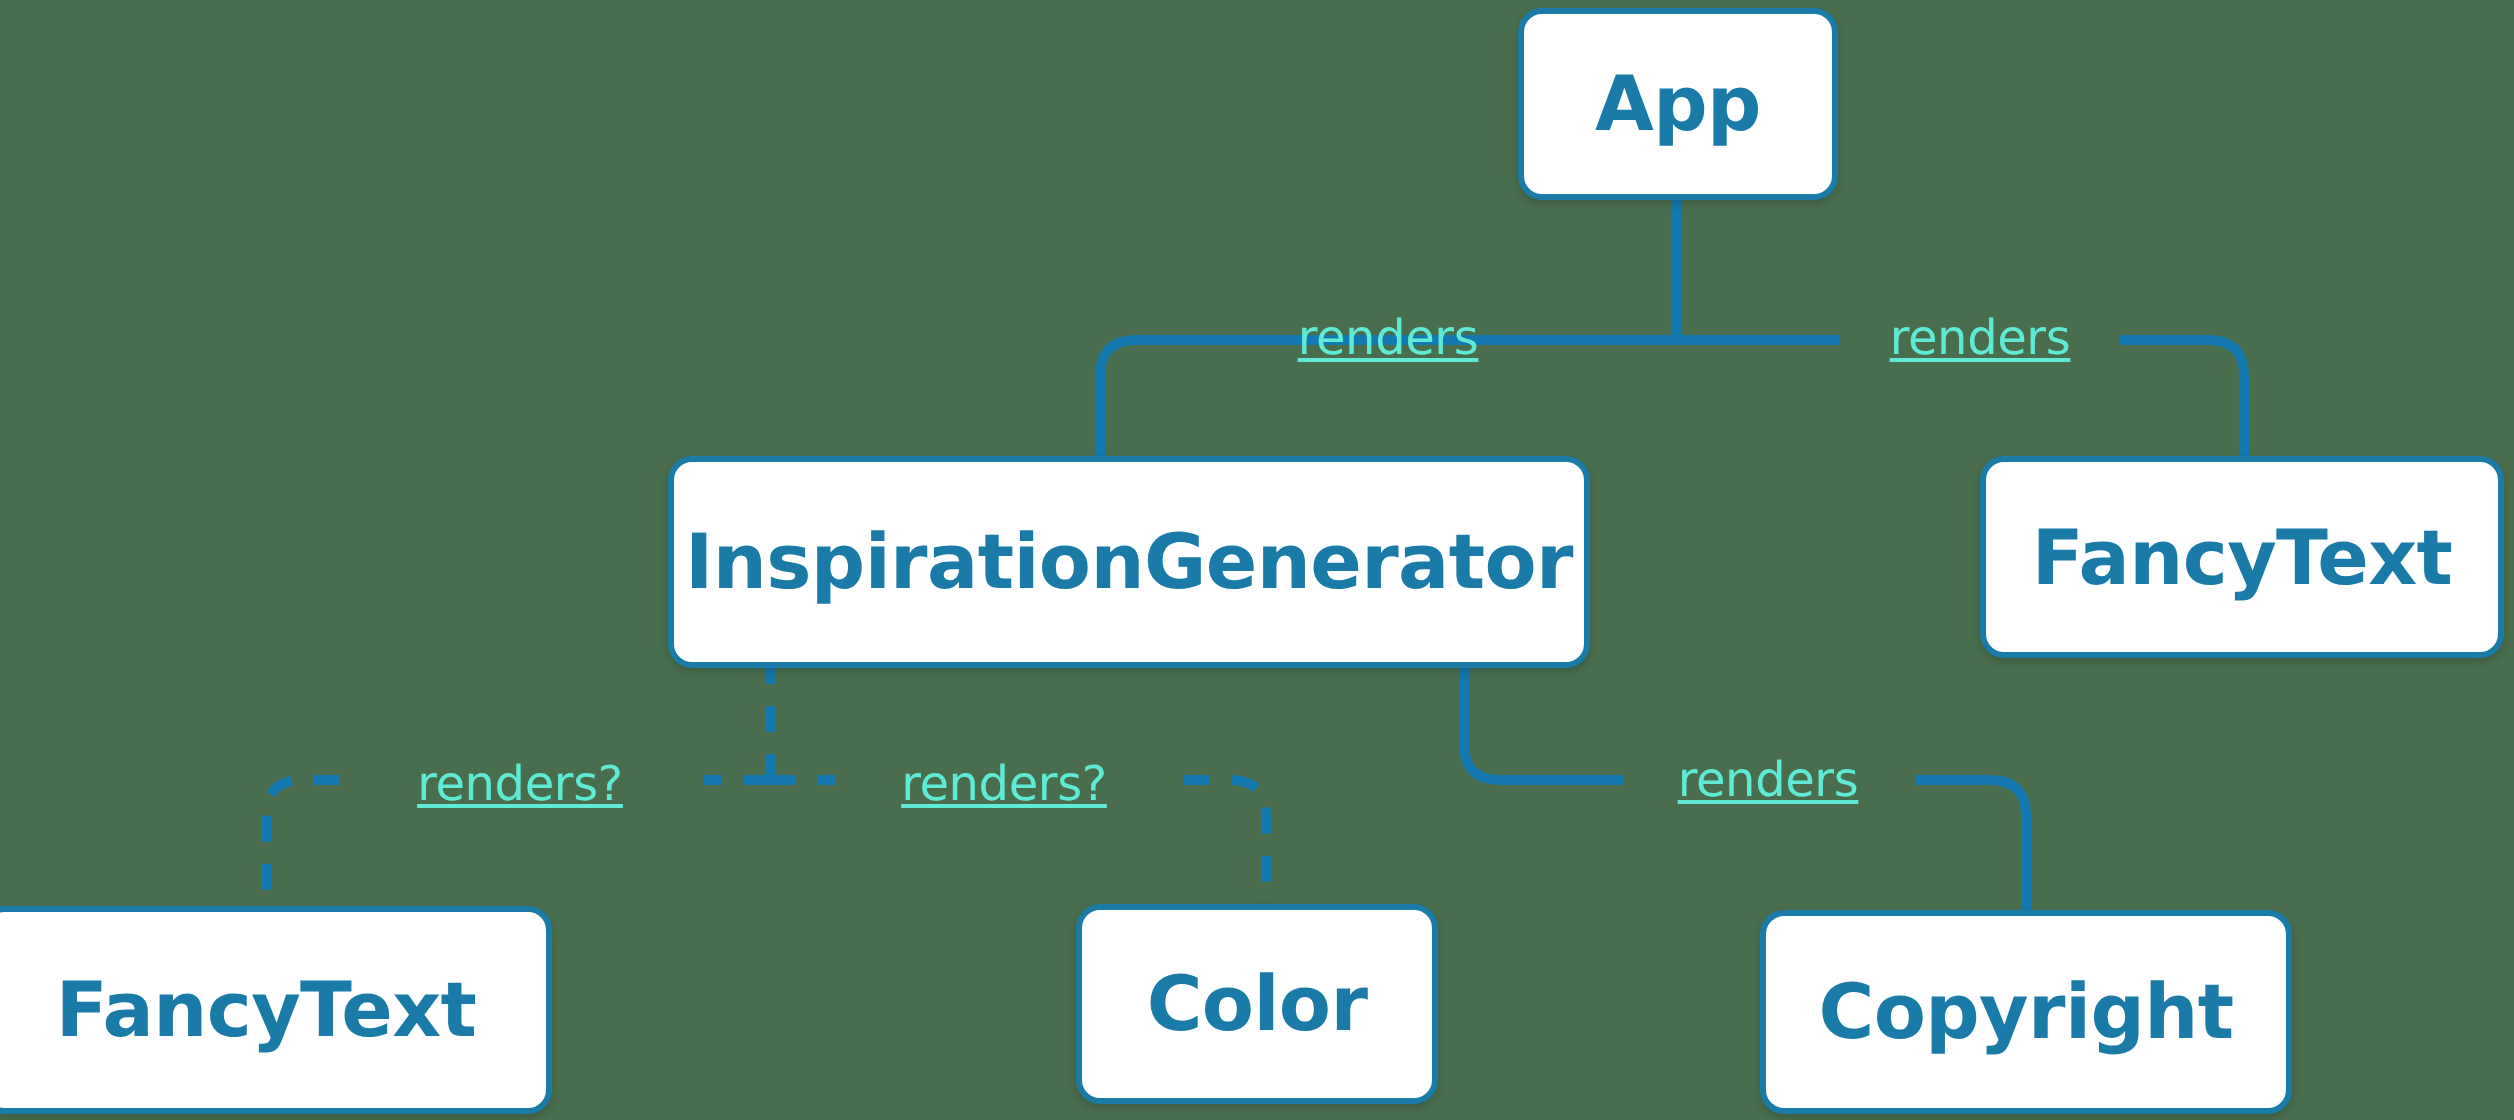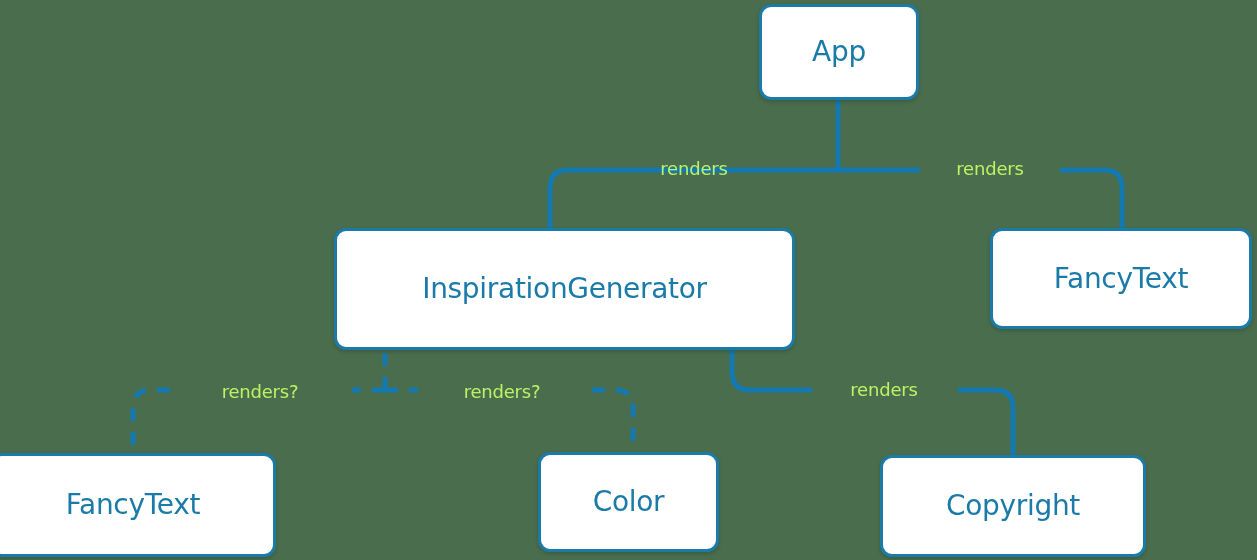--- a/index.html
+++ b/index.html
@@ -31,42 +31,43 @@
     border: 3px solid #1b7ba8;
     border-radius: 12px;
     display: flex;
     align-items: center;
     justify-content: center;
     box-sizing: border-box;
     box-shadow: 0 2px 4px rgba(0,0,0,0.18);
   }
   .node-label {
     color: #1b7ba8;
-    font-size: 28px;
-    font-weight: 400;
+    font-size: 38px;
+    font-weight: 700;
     letter-spacing: -0.3px;
     line-height: 1;
     white-space: nowrap;
   }
   .node-app      { left: 759px; top: 4px;   width: 160px; height: 96px; }
-  .node-insp     { left: 334px; top: 228px; width: 461px; height: 122px; }
+  .node-insp     { left: 334px; top: 228px; width: 461px; height: 106px; }
   .node-fancy-r  { left: 990px; top: 228px; width: 262px; height: 101px; border-top-right-radius: 12px; border-bottom-right-radius: 12px; }
   .node-fancy-b  { left: -10px; top: 453px; width: 286px; height: 104px; }
   .node-color    { left: 538px; top: 452px; width: 181px; height: 100px; }
   .node-copy     { left: 880px; top: 455px; width: 266px; height: 102px; }
 
   .edge-label {
     position: absolute;
-    color: #bef264;
-    font-size: 18px;
+    color: #5eead4;
+    font-size: 24px;
     font-weight: 500;
     line-height: 1;
     white-space: nowrap;
     transform: translate(-50%, -50%);
     letter-spacing: -0.2px;
+    text-decoration: underline;
   }
   .lbl-renders-left   { left: 694px; top: 169px; }
   .lbl-renders-right  { left: 990px; top: 169px; }
   .lbl-renders-q1     { left: 260px; top: 392px; }
   .lbl-renders-q2     { left: 502px; top: 392px; }
   .lbl-renders-copy   { left: 884px; top: 390px; }
 </style>
 </head>
 <body>
 

